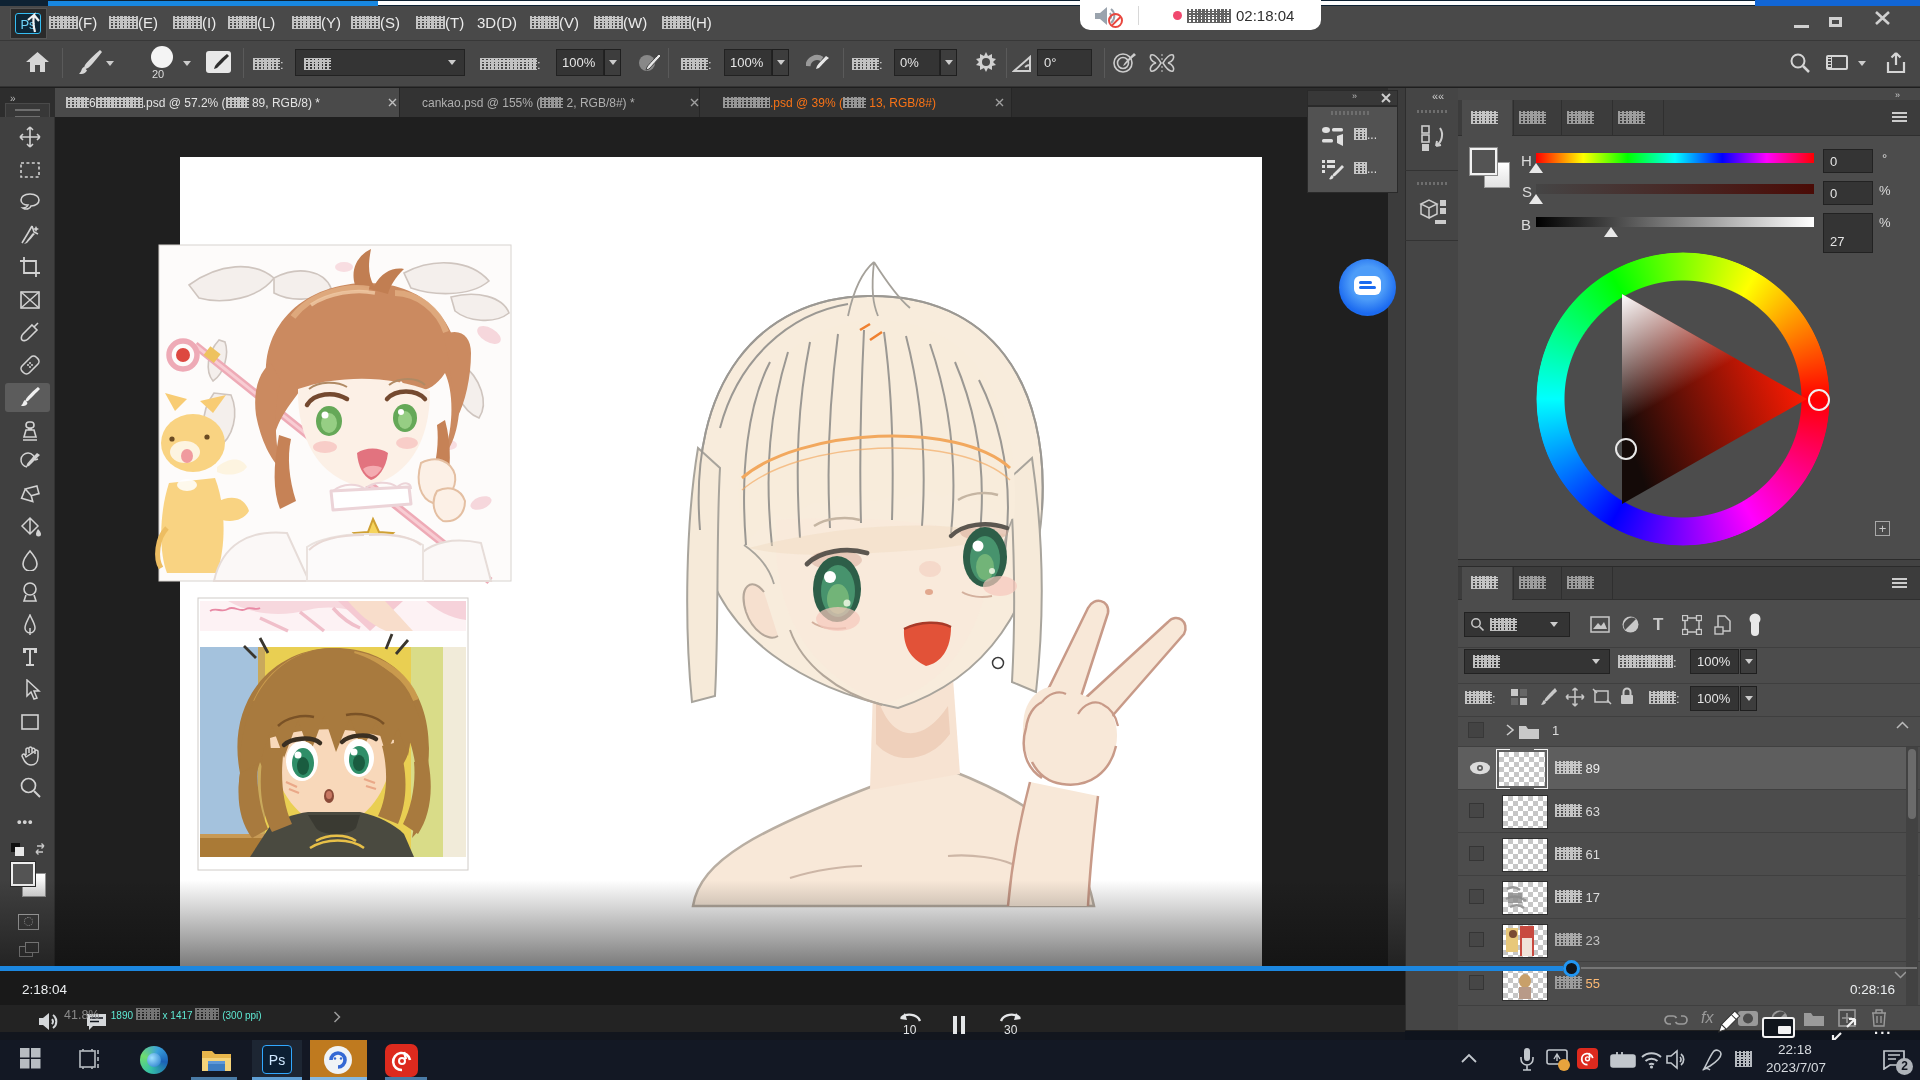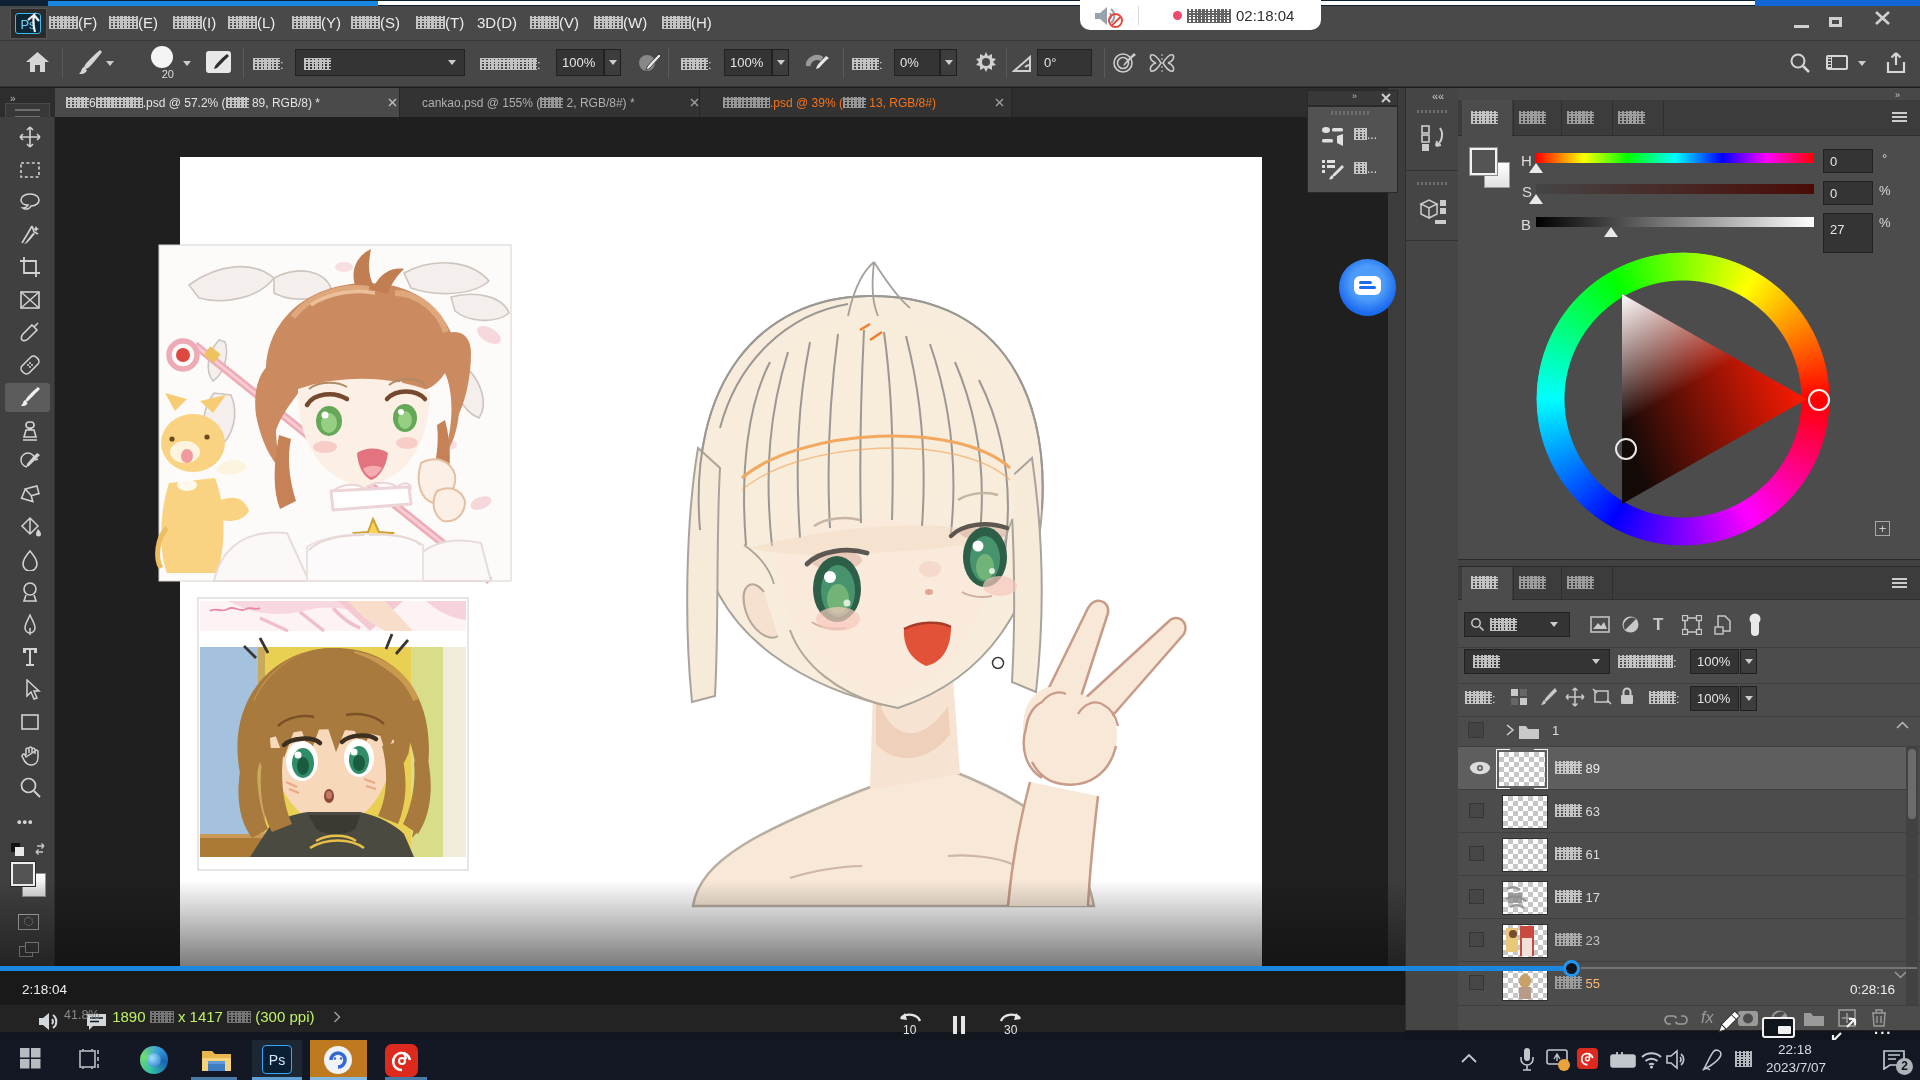--- a/index.html
+++ b/index.html
@@ -51,21 +51,21 @@
 <svg class="ab" style="left:25px;top:50px" width="25" height="24" viewBox="0 0 25 24">
       <path d="M12.5 2 L24 12 H20 V22 H15 V15 H10 V22 H5 V12 H1 Z" fill="#d6d6d6"></path>
     </svg>
 <div class="sep ab" style="left:62px;top:48px;height:30px"></div>
 <svg class="ab" style="left:76px;top:48px" width="28" height="28" viewBox="0 0 28 28">
       <path d="M24 2 C19 6 12 13 9 17 L7 22 L12 20 C16 17 22 9 26 4 Z" fill="#d6d6d6"></path>
       <path d="M8 19 C5 20 6 24 3 25.5 C6 27 10 25 11 22.5 Z" fill="#d6d6d6"></path>
     </svg>
 <div class="carr ab" style="left:106px;top:61px"></div>
 <div class="ab" style="left:151px;top:46px;width:22px;height:22px;border-radius:50%;background:#f4f4f4"></div>
-<div class="ab" style="left:152px;top:68px;width:22px;text-align:right;font-size:11px;color:#ddd">20</div>
+<div class="ab" style="left:152px;top:68px;width:22px;text-align:left;font-size:11px;color:#ddd">20</div>
 <div class="carr ab" style="left:183px;top:61px"></div>
 <div class="ab" style="left:206px;top:51px;width:25px;height:22px;background:#e8e8e8;border-radius:3px"></div>
 <svg class="ab" style="left:206px;top:51px" width="25" height="22" viewBox="0 0 25 22">
       <path d="M21 3 C17 6 11 12 9 15 L8 18 L11 17 C14 14 20 8 23 5 Z" fill="#2e2e2e"></path>
     </svg>
 <div class="sep ab" style="left:243px;top:48px;height:30px"></div>
 <span class="ab" style="left:253px;top:57px"><span class="zh" style="width:27px;height:12px"></span>:</span>
 <div class="ab vbox" style="left:295px;top:49px;width:170px;height:27px"></div>
 <span class="ab" style="left:304px;top:57px"><span class="zh" style="width:27px;height:12px"></span></span>
 <div class="carr ab" style="left:448px;top:60px"></div>
@@ -509,21 +509,21 @@
 
 <span class="ab" style="left:64px;top:95px;font-size:15px">S</span>
 <div class="ab" style="left:78px;top:96px;width:278px;height:10px;background:linear-gradient(90deg,#454545,#4a0b06)"></div>
 <div class="ab" style="left:71px;top:106px;width:0;height:0;border-left:7px solid transparent;border-right:7px solid transparent;border-bottom:10px solid #e8e8e8"></div>
 <div class="ab vbox" style="left:365px;top:93px;width:50px;height:24px;padding:4px 0 0 6px">0</div>
 <span class="ab" style="left:421px;top:95px">%</span>
 
 <span class="ab" style="left:63px;top:128px;font-size:15px">B</span>
 <div class="ab" style="left:78px;top:129px;width:278px;height:10px;background:linear-gradient(90deg,#000,#fff)"></div>
 <div class="ab" style="left:146px;top:139px;width:0;height:0;border-left:7px solid transparent;border-right:7px solid transparent;border-bottom:10px solid #e8e8e8"></div>
-<div class="ab vbox" style="left:365px;top:125px;width:50px;height:40px;padding:8px 0 0 6px">27</div>
+<div class="ab vbox" style="left:365px;top:125px;width:50px;height:40px;padding:20px 0 0 6px">27</div>
 <span class="ab" style="left:421px;top:127px">%</span>
 
 <div class="ab" style="left:78px;top:164px;width:294px;height:294px;border-radius:50%;background:conic-gradient(from 90deg,#f00,#f0f 60deg,#00f 120deg,#0ff 180deg,#0f0 240deg,#ff0 300deg,#f00 360deg);-webkit-mask:radial-gradient(circle,transparent 118px,#000 119px 146px,transparent 147px);mask:radial-gradient(circle,transparent 118px,#000 119px 146px,transparent 147px)"></div>
 <svg class="ab" style="left:78px;top:164px" width="294" height="294" viewBox="0 0 294 294">
 <defs>
 <linearGradient id="gRB" x1="271" y1="147" x2="100" y2="210" gradientUnits="userSpaceOnUse">
           <stop offset="0" stop-color="#fe1b02"></stop>
           <stop offset="1" stop-color="#140a08"></stop>
         </linearGradient>
 <linearGradient id="gW" x1="86" y1="42" x2="180" y2="205" gradientUnits="userSpaceOnUse">
@@ -773,21 +773,21 @@
 <svg class="ab" style="left:38px;top:1011px" width="24" height="21" viewBox="0 0 24 21">
       <path d="M1 7 H5 L11 2 V19 L5 14 H1 Z" fill="#d4d7da"></path>
       <path d="M15 4 A8 8 0 0 1 15 17 M14 8 A4 4 0 0 1 14 13" stroke="#d4d7da" stroke-width="2" fill="none"></path>
     </svg>
 <svg class="ab" style="left:86px;top:1013px" width="21" height="18" viewBox="0 0 21 18">
       <path d="M1 1 H20 V13 H7 L3 17 V13 H1 Z" fill="#d4d7da"></path>
       <path d="M4 5 H17 M4 8.5 H13" stroke="#10151c" stroke-width="1.5"></path>
     </svg>
 
 <span class="ab" style="left:64px;top:1008px;color:#8a8a8a;font-size:12.5px;--c:#8a8a8a">41.8%</span>
-<span class="ab" style="left:108px;top:1008px;color:#bef264;font-size:15px;--c:#8a8a8a">&nbsp;1890 <span class="zh" style="width:24px;height:12px"></span> x 1417 <span class="zh" style="width:24px;height:12px"></span> (300 ppi)</span>
+<span class="ab" style="left:108px;top:1008px;color:#5eead4;font-size:10px;--c:#8a8a8a">&nbsp;1890 <span class="zh" style="width:24px;height:12px"></span> x 1417 <span class="zh" style="width:24px;height:12px"></span> (300 ppi)</span>
 <svg class="ab" style="left:333px;top:1011px" width="8" height="12" viewBox="0 0 8 12">
       <path d="M1.5 1 L6.5 6 L1.5 11" stroke="#9a9a9a" stroke-width="1.5" fill="none"></path>
     </svg>
 
 <svg class="ab" style="left:897px;top:1012px" width="27" height="25" viewBox="0 0 27 25">
       <path d="M4 6 A11 9 0 0 1 23 9" stroke="#e4e6e8" stroke-width="2.4" fill="none"></path>
       <path d="M8 1 L3 7 L10 8" fill="#e4e6e8"></path>
       <text x="6" y="22" fill="#e4e6e8" font-size="12" font-family="Liberation Sans">10</text>
     </svg>
 <div class="ab" style="left:953px;top:1016px;width:3.5px;height:18px;background:#e4e6e8"></div>

